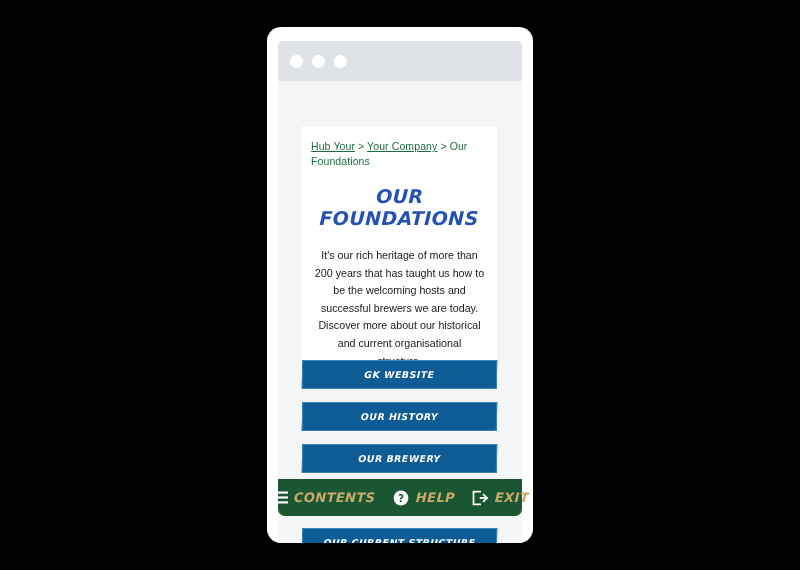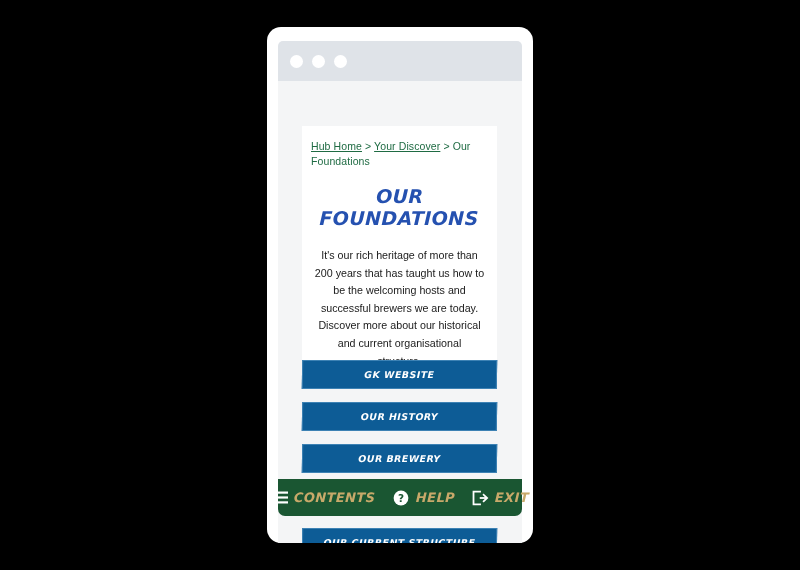--- a/index.html
+++ b/index.html
@@ -185,21 +185,21 @@
       <span class="chrome-dot"></span>
       <span class="chrome-dot"></span>
       <span class="chrome-dot"></span>
     </div>
 
     <div id="page-body">
 
       <div id="content-card">
 
         <div id="breadcrumb">
-          <a href="#">Hub Home</a><span class="crumb-sep"> &gt; </span><a href="#">Your Discover</a><span class="crumb-sep"> &gt; </span><span class="crumb-current">Our Foundations</span>
+          <a href="#">Hub Your</a><span class="crumb-sep"> &gt; </span><a href="#">Your Company</a><span class="crumb-sep"> &gt; </span><span class="crumb-current">Our Foundations</span>
         </div>
 
         <div id="page-title">OUR FOUNDATIONS</div>
 
         <div id="intro-paragraph">It's our rich heritage of more than 200 years that has taught us how to be the welcoming hosts and successful brewers we are today. Discover more about our historical and current organisational structure.</div>
 
       </div>
 
       <div id="nav-button-list">
           <div class="nav-button">

